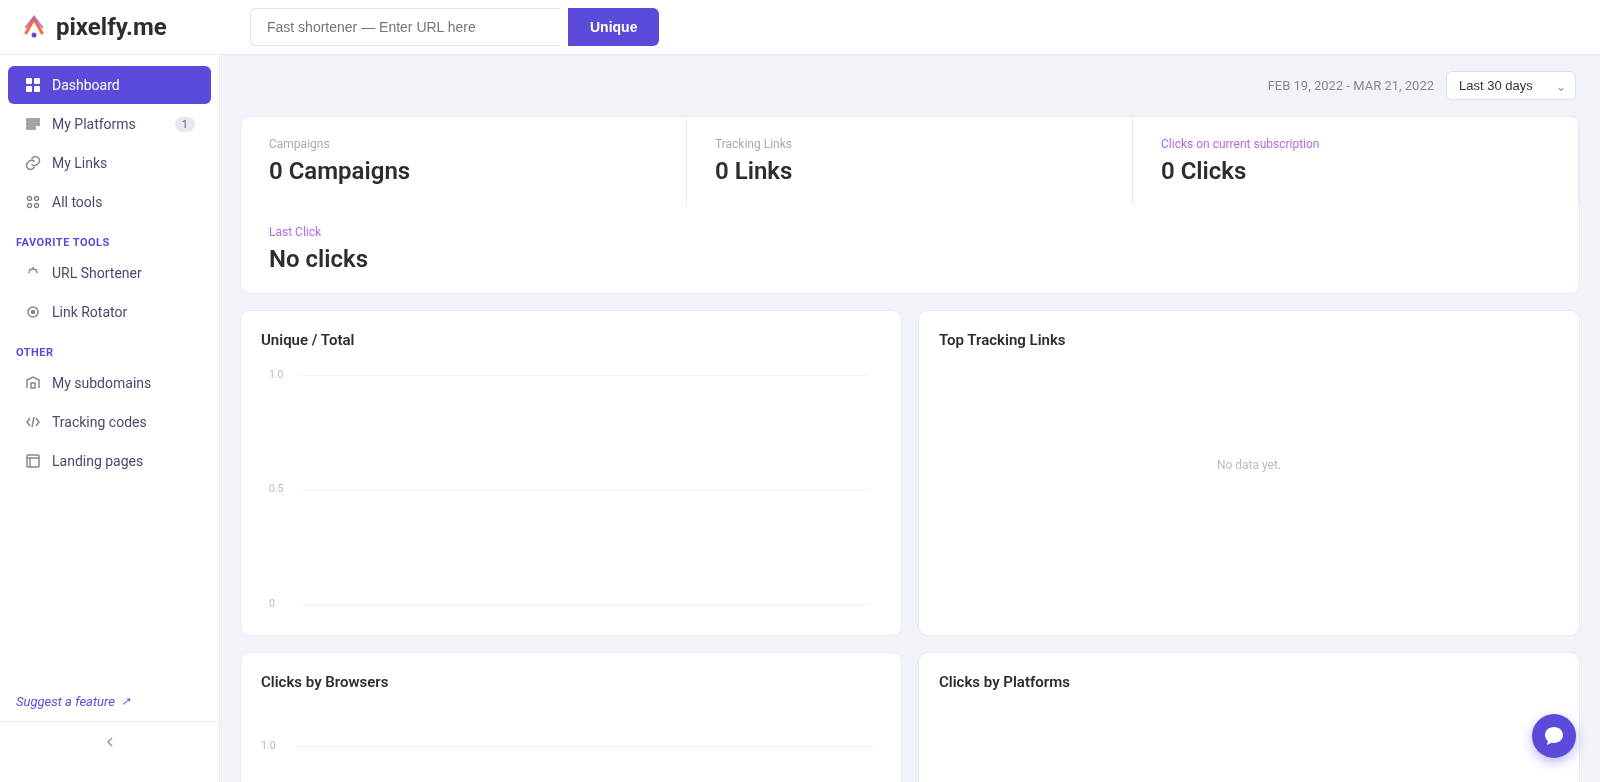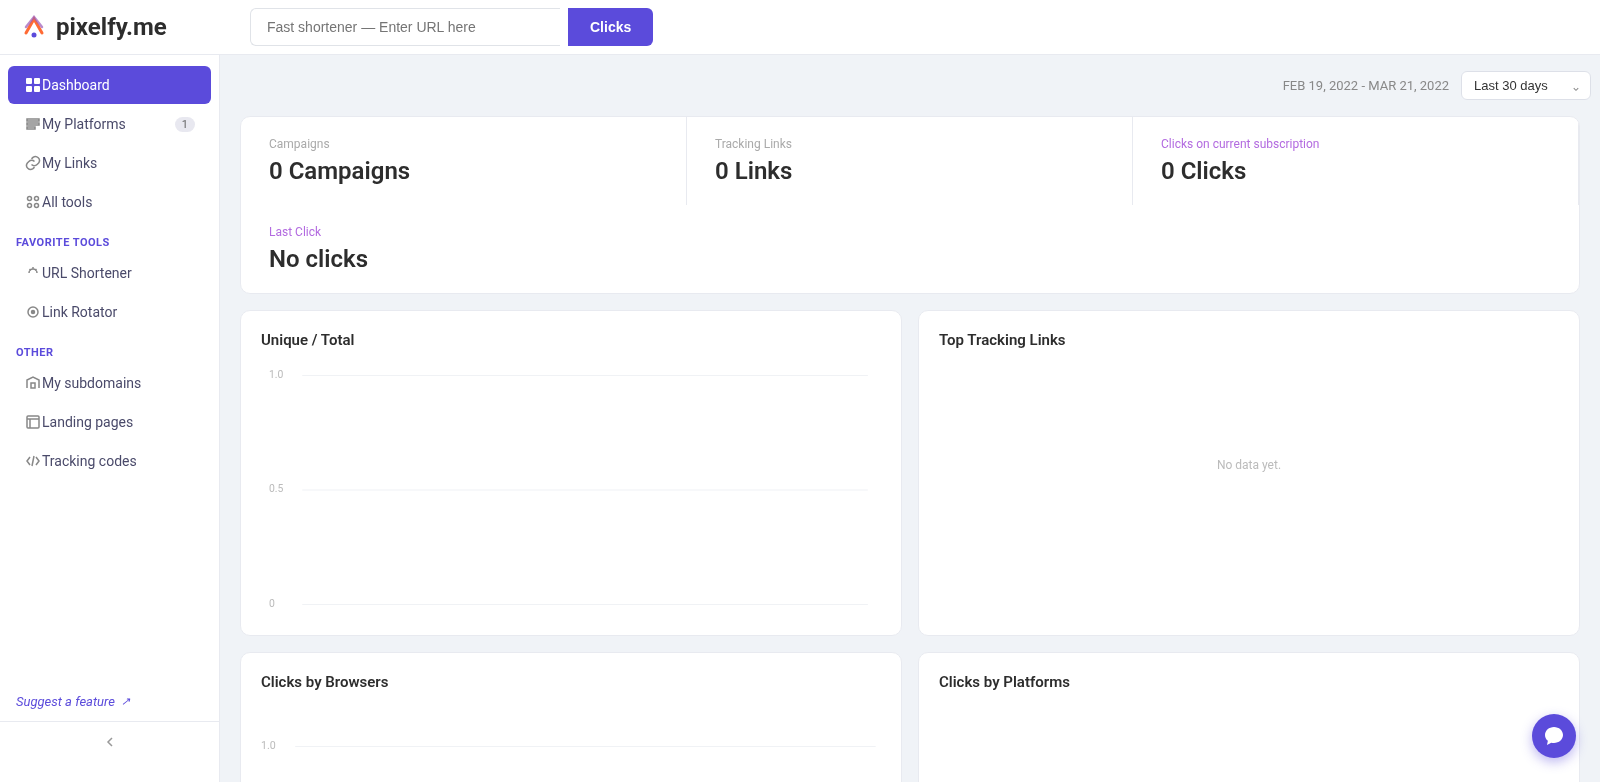--- a/index.html
+++ b/index.html
@@ -78,20 +78,21 @@
       overflow-y: auto;
       padding-bottom: 20px;
     }
     .sidebar-nav {
       flex: 1;
       padding: 10px 0;
     }
     .sidebar-item {
       display: flex;
       align-items: center;
+      gap: 10px;
       padding: 10px 16px;
       cursor: pointer;
       border-radius: 6px;
       margin: 1px 8px;
       font-size: 14px;
       color: #4a4a6a;
       transition: background 0.15s;
     }
     .sidebar-item.active {
       background: #5b4bdb;
@@ -146,21 +147,21 @@
     
     .main-content {
       flex: 1;
       overflow-y: auto;
       padding: 0;
     }
     .main-header {
       display: flex;
       align-items: center;
       justify-content: flex-end;
-      padding: 16px 9px;
+      padding: 16px 24px;
       gap: 12px;
     }
     .date-range-text {
       font-size: 13px;
       color: #888;
     }
     .date-range-select {
       border: 1px solid #dde0e8;
       border-radius: 6px;
       padding: 6px 30px 6px 12px;
@@ -287,21 +288,21 @@
   <div class="logo">
     <svg class="logo-icon" viewBox="0 0 28 28" fill="none" xmlns="http://www.w3.org/2000/svg">
       <path d="M6 20 L14 6 L22 20" stroke="#ff6b35" stroke-width="3" stroke-linecap="round" fill="none"></path>
       <path d="M6 14 L14 4 L22 14" stroke="#9b59b6" stroke-width="2.5" stroke-linecap="round" fill="none" opacity="0.7"></path>
       <circle cx="14" cy="22" r="2.5" fill="#5b4bdb"></circle>
     </svg>
     <span>pixelfy.me</span>
   </div>
   <div class="url-input-wrapper">
     <input class="url-input" type="text" placeholder="Fast shortener — Enter URL here" style="">
-    <button class="shorten-btn">Clicks</button>
+    <button class="shorten-btn">Unique</button>
   </div>
 </div>
 
 <div class="app-body">
 
   <div class="sidebar">
     <div class="sidebar-nav">
 
       <div class="sidebar-item active">
         <span class="sidebar-icon">
@@ -376,35 +377,35 @@
               <path d="M2 13V5l6-3 6 3v8"></path>
               <rect x="6" y="8" width="4" height="5"></rect>
             </svg>
         </span>
         <span>My subdomains</span>
       </div>
 
       <div class="sidebar-item">
         <span class="sidebar-icon">
           <svg width="16" height="16" viewBox="0 0 16 16" fill="none" stroke="currentColor" stroke-width="1.5">
+              <path d="M5 4L2 8l3 4M11 4l3 4-3 4M9 3l-2 10"></path>
+            </svg>
+        </span>
+        <span>Tracking codes</span>
+      </div>
+
+      <div class="sidebar-item">
+        <span class="sidebar-icon">
+          <svg width="16" height="16" viewBox="0 0 16 16" fill="none" stroke="currentColor" stroke-width="1.5">
               <rect x="2" y="2" width="12" height="12" rx="1"></rect>
               <path d="M2 5h12"></path>
               <path d="M5 5v9"></path>
             </svg>
         </span>
         <span>Landing pages</span>
-      </div>
-
-      <div class="sidebar-item">
-        <span class="sidebar-icon">
-          <svg width="16" height="16" viewBox="0 0 16 16" fill="none" stroke="currentColor" stroke-width="1.5">
-              <path d="M5 4L2 8l3 4M11 4l3 4-3 4M9 3l-2 10"></path>
-            </svg>
-        </span>
-        <span>Tracking codes</span>
       </div>
     </div>
 
     <div class="suggest-feature">
       <span>Suggest a feature</span>
       <span style="font-size:11px;">↗</span>
     </div>
 
     <div class="collapse-btn">
       <svg width="16" height="16" viewBox="0 0 16 16" fill="none" stroke="#999" stroke-width="1.5">

